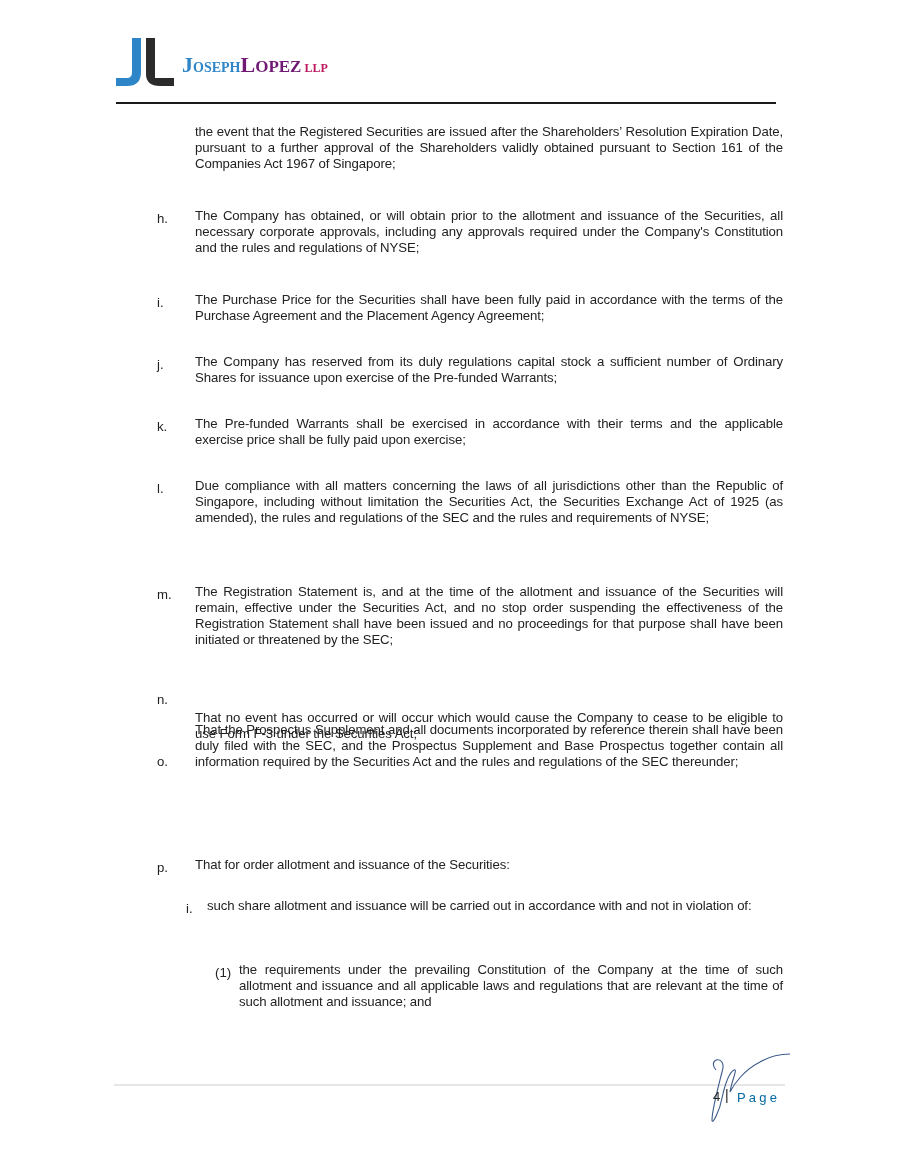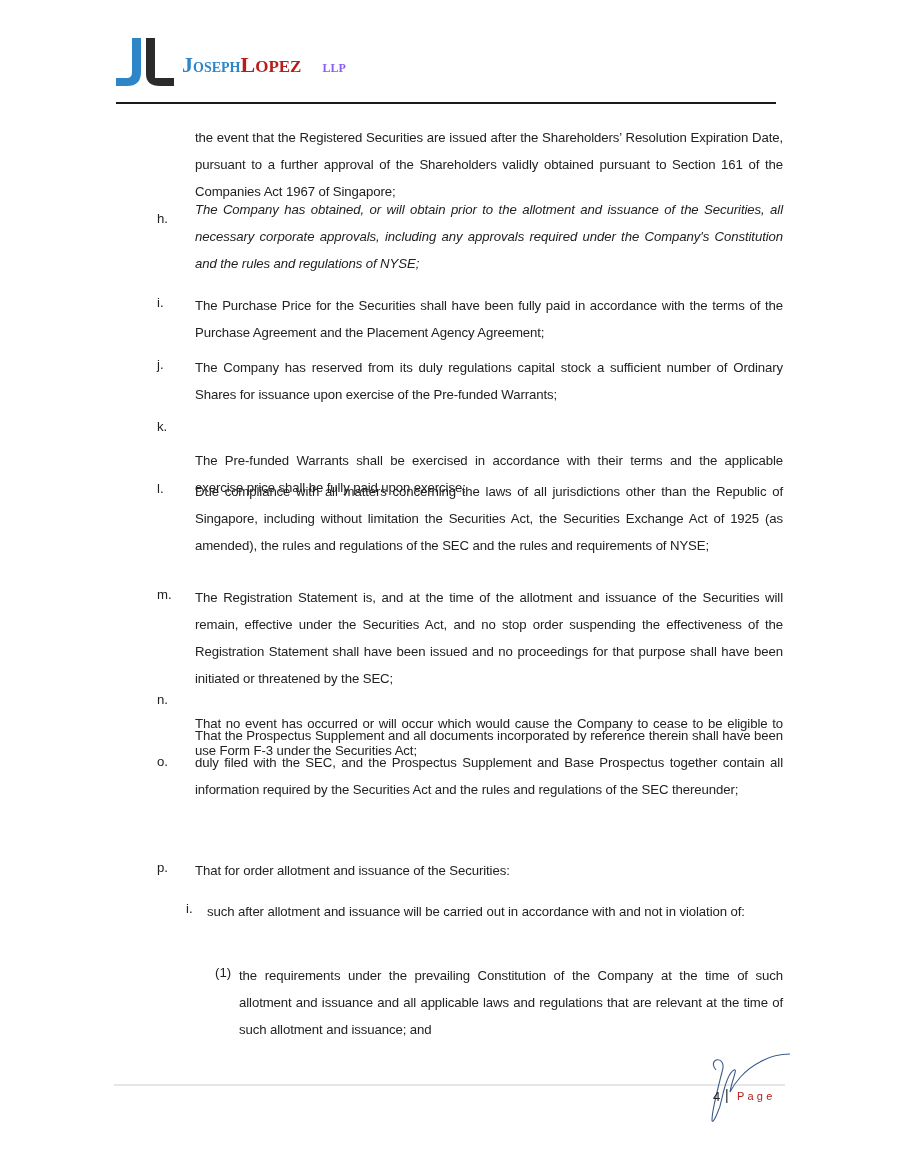--- a/index.html
+++ b/index.html
@@ -4,35 +4,35 @@
   <style>
     html, body { margin: 0; padding: 0; background: #ffffff; }
     body { width: 900px; height: 1165px; position: relative; overflow: hidden;
            font-family: "Liberation Sans", sans-serif; color: #1f1f1f; }
     .header { position: absolute; left: 116px; top: 38px; height: 52px; }
     .logo-mark { position: absolute; left: 0; top: 0; width: 58px; height: 52px; }
     .brand { position: absolute; left: 66px; top: 14px; white-space: nowrap;
              font-family: "Liberation Serif", serif; font-weight: bold; }
     .brand .b1 { color: #2e86c8; font-size: 22px; }
     .brand .b1 .sc { font-size: 14px; }
-    .brand .b2 { color: #b91c1c; font-size: 22px; }
+    .brand .b2 { color: #701a75; font-size: 22px; }
     .brand .b2 .sc { font-size: 17px; }
-    .brand .b3 { color: #8b5cf6; font-size: 12px; margin-left: 21px; }
+    .brand .b3 { color: #be185d; font-size: 12px; margin-left: 3px; }
     .header-rule { position: absolute; left: 116px; top: 102px; width: 660px; height: 2px; background: #1a1a1a; }
 
     .body-text { position: absolute; left: 0; top: 0; width: 900px; }
-    .para { position: absolute; font-size: 13.2px; line-height: 27px; text-align: justify;
+    .para { position: absolute; font-size: 13.2px; line-height: 16px; text-align: justify;
             text-align-last: left; color: #222; letter-spacing: -0.1px; }
     .para p { margin: 0; }
     .label { position: absolute; font-size: 13.2px; line-height: 21.8px; color: #222; }
 
     .footer-rule { position: absolute; left: 114px; top: 1084px; width: 671px; height: 2px; background: #e6e6e6; }
     .page-num { position: absolute; left: 713px; top: 1089px; font-size: 13px; color: #222; }
     .page-sep { position: absolute; left: 725px; top: 1087px; font-size: 14px; color: #222; }
-    .page-word { position: absolute; left: 737px; top: 1090px; font-size: 11px; letter-spacing: 3.2px; color: #b91c1c; }
+    .page-word { position: absolute; left: 737px; top: 1090px; font-size: 13px; letter-spacing: 3.2px; color: #0369a1; }
     .signature { position: absolute; left: 700px; top: 1050px; width: 100px; height: 75px; }
   </style>
 </head>
 <body>
 
 <div class="header">
   <svg class="logo-mark" viewBox="0 0 58 52">
     <path d="M16 0 H25 V34 Q25 48 11 48 H0 V40 H11 Q16 40 16 34 Z" fill="#2e86c8"></path>
     <path d="M30 0 H39 V40 H58 V48 H44 Q30 48 30 36 Z" fill="#2b2b2b"></path>
   </svg>
@@ -41,36 +41,36 @@
   </div>
 </div>
 <div class="header-rule"></div>
 
 <div class="body-text">
   <div class="para" style="left:195px; top:124px; width:588px;">
     <p>the event that the Registered Securities are issued after the Shareholders’ Resolution Expiration Date, pursuant to a further approval of the Shareholders validly obtained pursuant to Section 161 of the Companies Act 1967 of Singapore;</p>
   </div>
 
   <div class="label" style="left:157px; top:208px;">h.</div>
-  <div class="para" style="left:195px; top:196px; width:588px;font-style:italic;">
+  <div class="para" style="left:195px; top:208px; width:588px;">
       <p>The Company has obtained, or will obtain prior to the allotment and issuance of the Securities, all necessary corporate approvals, including any approvals required under the Company's Constitution and the rules and regulations of NYSE;</p>
     </div>
 
   <div class="label" style="left:157px; top:292px;">i.</div>
   <div class="para" style="left:195px; top:292px; width:588px;">
       <p>The Purchase Price for the Securities shall have been fully paid in accordance with the terms of the Purchase Agreement and the Placement Agency Agreement;</p>
     </div>
 
   <div class="label" style="left:157px; top:354px;">j.</div>
   <div class="para" style="left:195px; top:354px; width:588px;">
       <p>The Company has reserved from its duly regulations capital stock a sufficient number of Ordinary Shares for issuance upon exercise of the Pre-funded Warrants;</p>
     </div>
 
   <div class="label" style="left:157px; top:416px;">k.</div>
-  <div class="para" style="left:195px; top:416px; width:588px;margin-top:31px;">
+  <div class="para" style="left:195px; top:416px; width:588px;">
       <p>The Pre-funded Warrants shall be exercised in accordance with their terms and the applicable exercise price shall be fully paid upon exercise;</p>
     </div>
 
   <div class="label" style="left:157px; top:478px;">l.</div>
   <div class="para" style="left:195px; top:478px; width:588px;">
       <p>Due compliance with all matters concerning the laws of all jurisdictions other than the Republic of Singapore, including without limitation the Securities Act, the Securities Exchange Act of 1925 (as amended), the rules and regulations of the SEC and the rules and requirements of NYSE;</p>
     </div>
 
   <div class="label" style="left:157px; top:584px;">m.</div>
   <div class="para" style="left:195px; top:584px; width:588px;">
@@ -87,21 +87,21 @@
       <p>That the Prospectus Supplement and all documents incorporated by reference therein shall have been duly filed with the SEC, and the Prospectus Supplement and Base Prospectus together contain all information required by the Securities Act and the rules and regulations of the SEC thereunder;</p>
     </div>
 
   <div class="label" style="left:157px; top:857px;">p.</div>
   <div class="para" style="left:195px; top:857px; width:588px;">
       <p>That for order allotment and issuance of the Securities:</p>
     </div>
 
   <div class="label" style="left:186px; top:898px;">i.</div>
   <div class="para" style="left:207px; top:898px; width:576px;">
-      <p>such after allotment and issuance will be carried out in accordance with and not in violation of:</p>
+      <p>such share allotment and issuance will be carried out in accordance with and not in violation of:</p>
     </div>
 
   <div class="label" style="left:215px; top:962px;">(1)</div>
   <div class="para" style="left:239px; top:962px; width:544px;">
       <p>the requirements under the prevailing Constitution of the Company at the time of such allotment and issuance and all applicable laws and regulations that are relevant at the time of such allotment and issuance; and</p>
     </div>
 </div>
 
 <div class="footer-rule"></div>
 <svg class="signature" viewBox="0 0 100 75">

